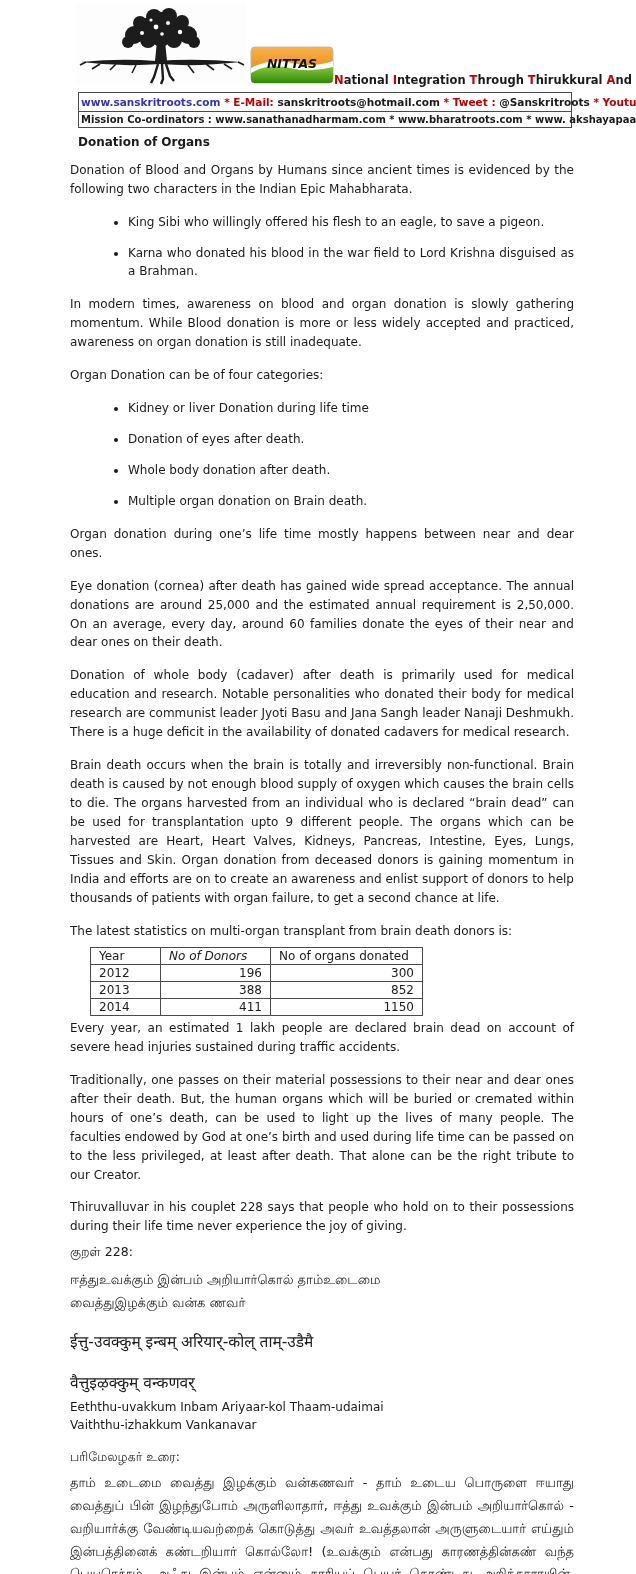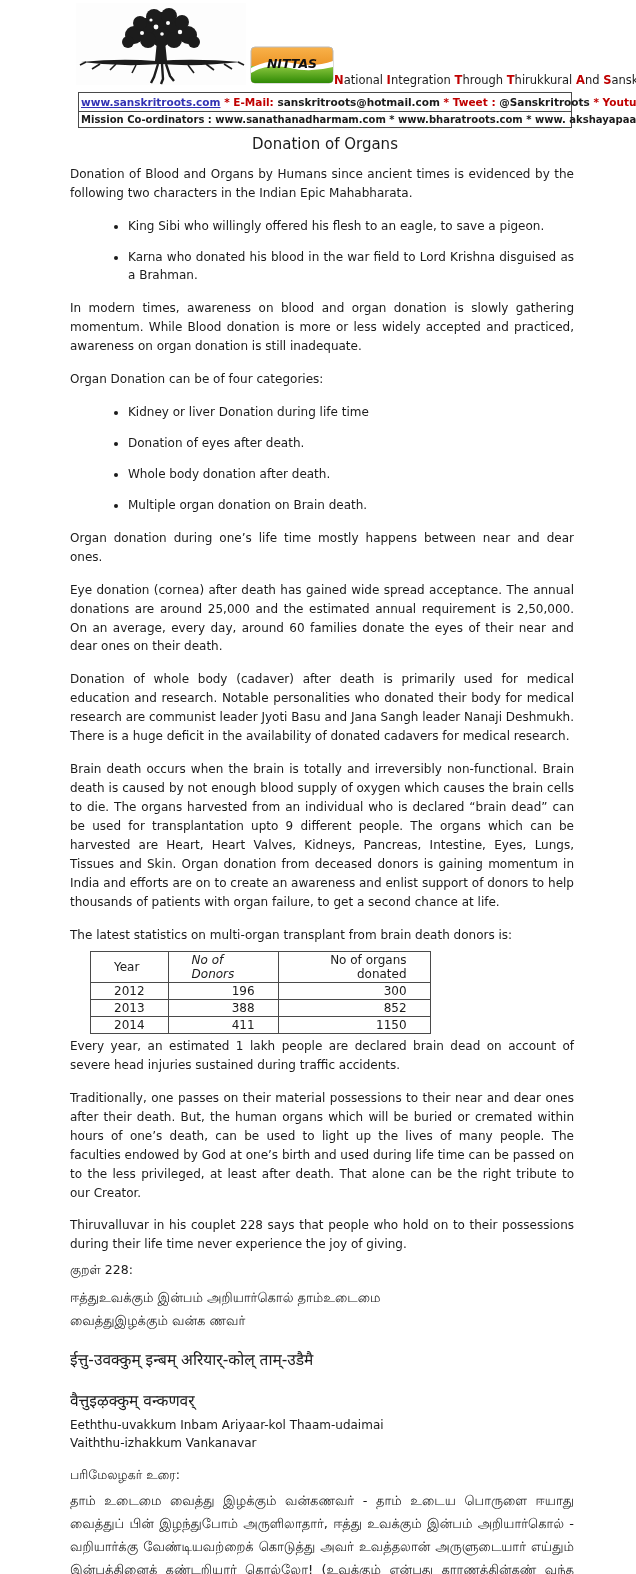--- a/index.html
+++ b/index.html
@@ -9,42 +9,42 @@
     font-family:"DejaVu Sans","Liberation Sans",sans-serif;
     color:#1b1b1b; font-size:12px;
   }
   
   .header-row { display:flex; align-items:flex-start; padding:3px 8px 0 76px; height:88px; }
   .tree-box { width:170px; height:82px; flex:0 0 auto; }
   .center-box { flex:1 1 auto; display:flex; align-items:flex-end; height:84px; padding:0 4px; }
   .nittas { margin-top:12px; }
   .tagline { margin-top:auto; font-size:11.5px; white-space:nowrap; color:#1b1b1b; }
   .tagline b.lead { color:#c00000; font-weight:bold; }
-  .tagline span.rest { font-weight:normal; }
+  .tagline span.rest { font-weight:bold; }
   .sage-box { width:128px; height:86px; flex:0 0 auto; }
   .info-bars { margin:4px 64px 0 78px; }
   .info-bar {
     border:1px solid #4a4a4a; text-align:center; font-weight:bold;
     padding:3px 2px; font-size:10.5px; white-space:nowrap; background:#fff;
   }
   .info-bar + .info-bar { margin-top:-1px; font-size:10px; padding:2px 2px; }
   .seg-red { color:#c00000; }
-  .seg-blue { color:#3333b4;text-decoration:underline; }
+  .seg-blue { color:#3333b4; }
   .seg-black { color:#1b1b1b; }
-  .doc-title { margin:7px 64px 0 78px; text-align:center; font-weight:normal; font-size:15px; }
+  .doc-title { margin:7px 64px 0 78px; text-align:left; font-weight:bold; font-size:12px; }
   
   .content { padding:12px 62px 0 70px; }
   .content p { text-align:justify; line-height:1.58; margin-bottom:14px; }
   ul.doc-list { list-style:disc; padding-left:42px; margin-bottom:15px; }
   ul.doc-list li { margin-bottom:13px; text-align:justify; line-height:1.5;margin-left:16px; }
   ul.doc-list li:last-child { margin-bottom:0; }
   table.stats { border-collapse:collapse; margin:1px 0 3px 20px; font-size:12px; }
-  table.stats th, table.stats td { border:1px solid #4a4a4a; padding:1px 23px; }
+  table.stats th, table.stats td { border:1px solid #4a4a4a; padding:1px 8px; }
   table.stats th { text-align:left; font-weight:normal; }
-  table.stats th.w1 { width:70px; } table.stats th.w2 { width:110px;font-style:italic; } table.stats th.w3 { width:152px;text-align:right; }
+  table.stats th.w1 { width:70px; } table.stats th.w2 { width:110px;font-style:italic; } table.stats th.w3 { width:152px; }
   table.stats td.num { text-align:right; }
   .tight-top { margin-top:1px; }
   
   .kural-label { font-size:12.5px; margin:2px 0 10px; }
   .kural-tamil { font-size:13px; line-height:1.45; margin-bottom:4px; }
   .kural-deva { font-size:15.5px; line-height:1.55; margin:17px 0 4px; }
   .kural-translit { font-size:12px; line-height:1.35; margin-bottom:2px; }
   .commentary-heading { font-size:12.5px; margin:16px 0 6px; }
   .commentary-tamil { font-size:13px; line-height:1.75; text-align:justify; margin-bottom:4px; }
 </style>

